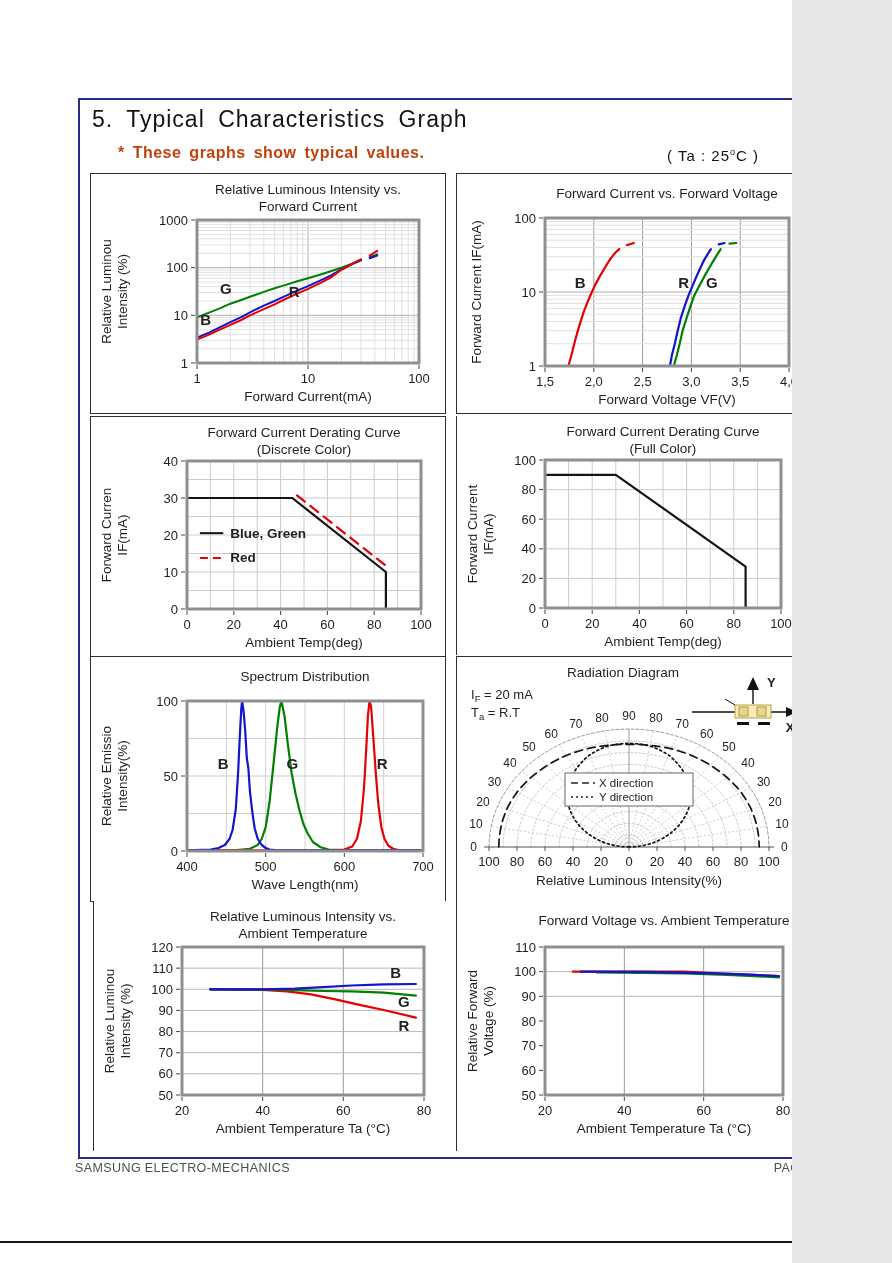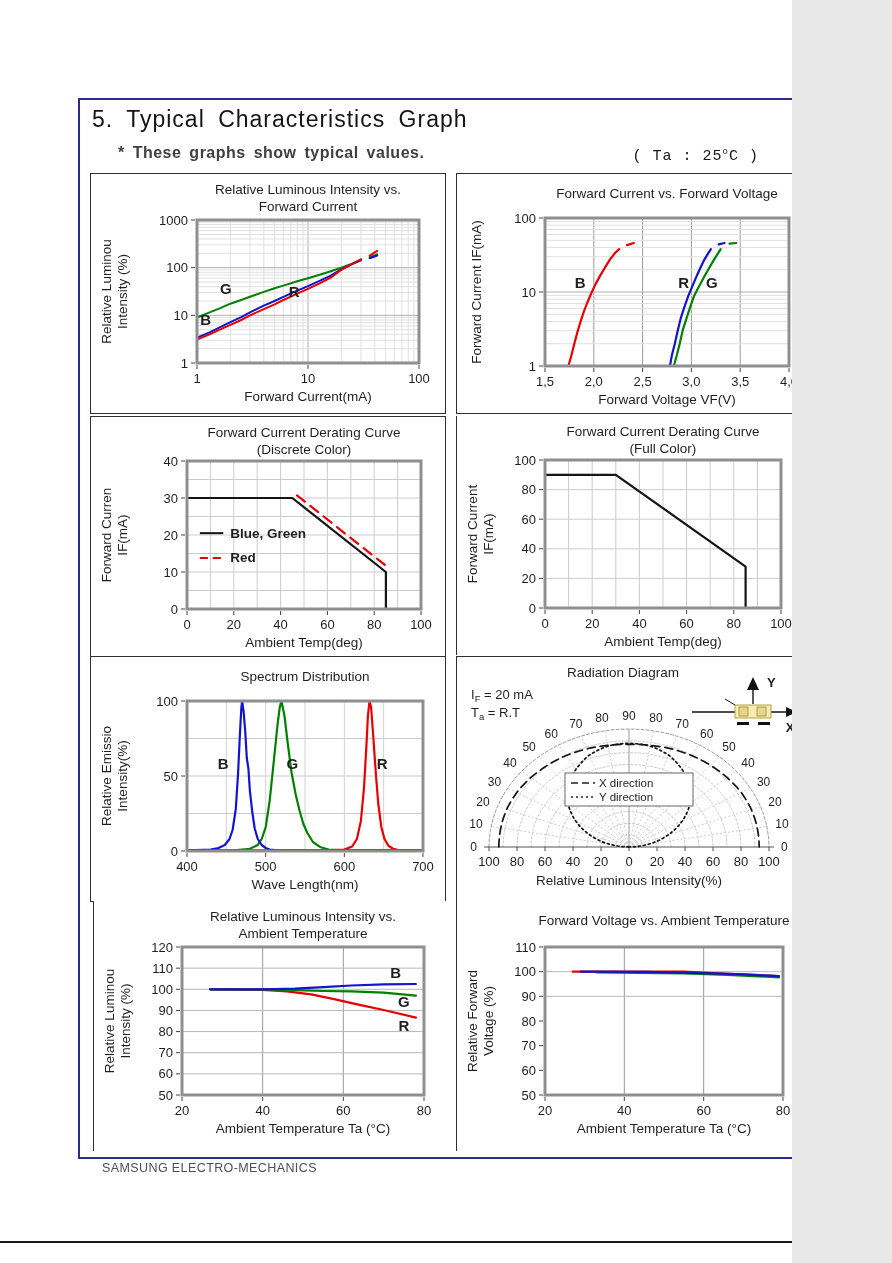--- a/index.html
+++ b/index.html
@@ -1,29 +1,29 @@
 <!DOCTYPE html>
 <html><head>
 <meta charset="utf-8">
 <style>
   html,body{margin:0;padding:0;background:#e8e8e8;}
   .page{position:relative;width:792px;height:1263px;background:#ffffff;overflow:hidden;
         font-family:"Liberation Sans",sans-serif;color:#1a1a1a;}
   .outer{position:absolute;left:78px;top:98px;width:737px;height:1057px;border:2px solid #2b2b8c;background:#fff;}
   .sec-title{position:absolute;left:12px;top:6px;font-size:23px;letter-spacing:1px;color:#141414;word-spacing:6px;}
-  .note{position:absolute;left:38px;top:44px;font-size:16px;font-weight:bold;letter-spacing:0.5px;word-spacing:3px;color:#404040;text-align:right;}
-  .cond{position:absolute;right:58px;top:47px;font-size:15px;color:#141414;letter-spacing:1px;font-family:Liberation Mono, monospace;}
+  .note{position:absolute;left:38px;top:44px;font-size:16px;font-weight:bold;letter-spacing:0.5px;word-spacing:3px;color:#c2410c;text-align:right;}
+  .cond{position:absolute;right:58px;top:47px;font-size:15px;color:#141414;letter-spacing:1px;}
   .cond sup{font-size:9px;}
   .chart-box{position:absolute;background:#fff;}
   .b-full{border:1px solid #2e2e2e;}
   .b-left{border-left:1px solid #2e2e2e;}
   svg{display:block;}
   svg text{font-family:"Liberation Sans",sans-serif;fill:#1f1f1f;}
   .footer{position:absolute;left:75px;top:1161px;width:764px;display:flex;justify-content:space-between;
-          font-size:12.5px;color:#4f4f4f;letter-spacing:0.4px;margin-left:27px;}
+          font-size:12.5px;color:#4f4f4f;letter-spacing:0.4px;}
   .bottomline{position:absolute;left:0;top:1241px;width:892px;height:2px;background:#161616;}
 </style>
 </head>
 <body>
 
 <div class="page">
   <div class="outer">
     <div class="sec-title">5. Typical Characteristics Graph</div>
     <div class="note">* These graphs show typical values.</div>
     <div class="cond"><span>( Ta : 25</span><sup>o</sup><span>C )</span></div>

